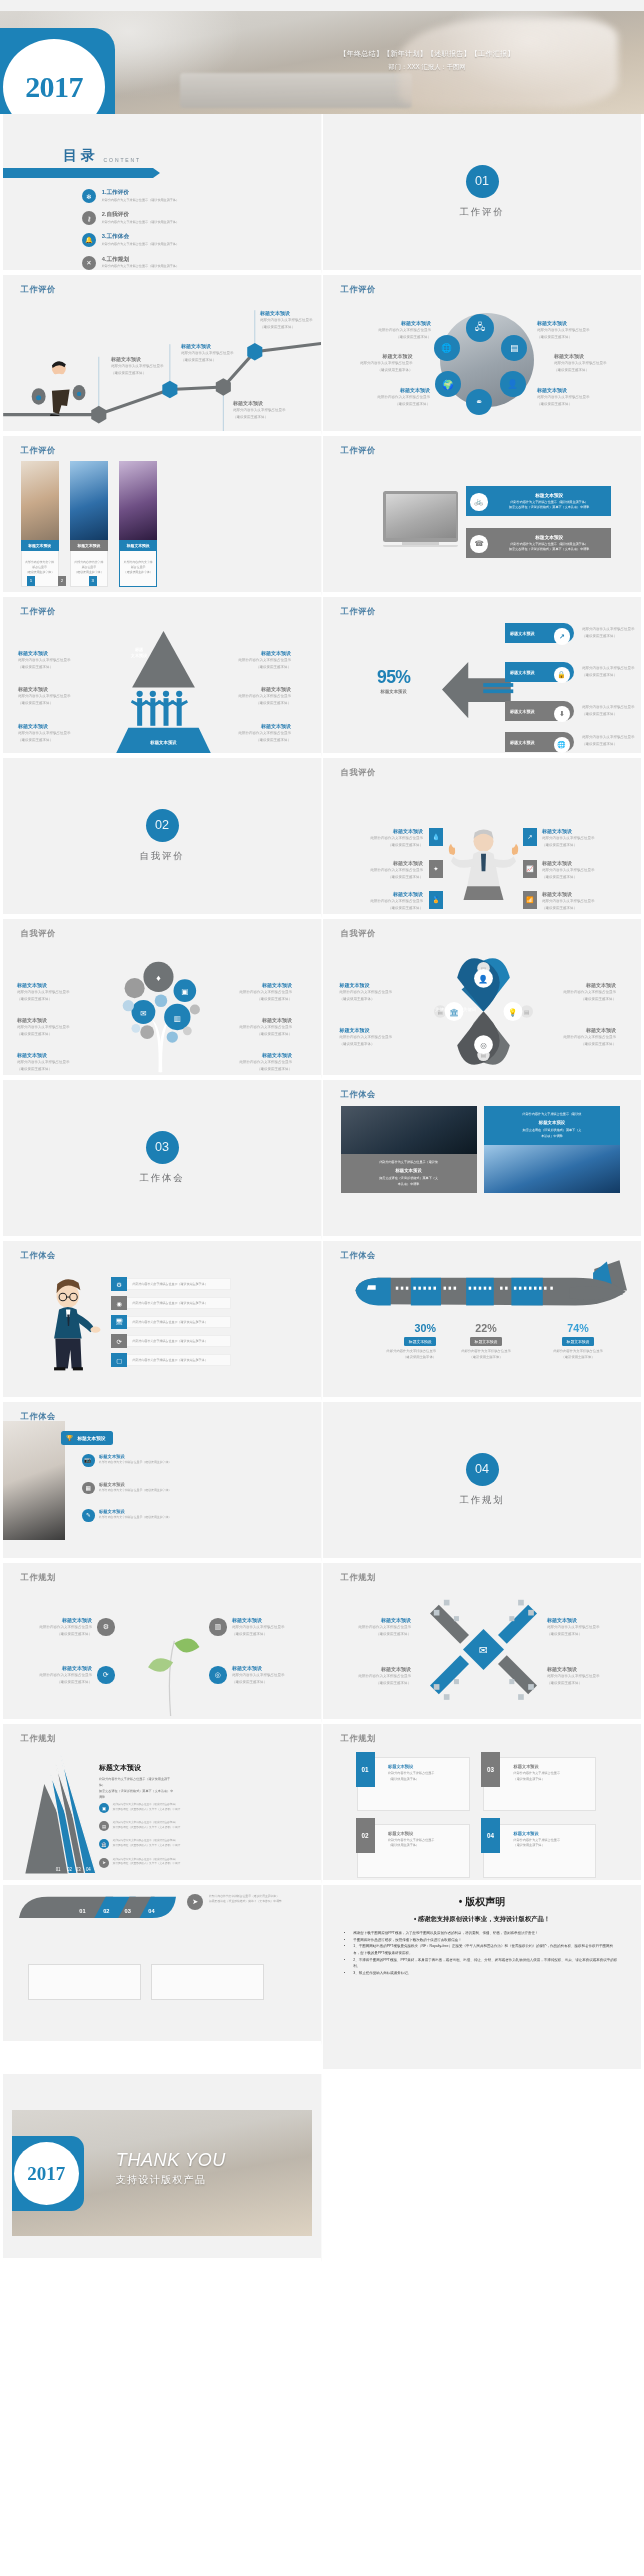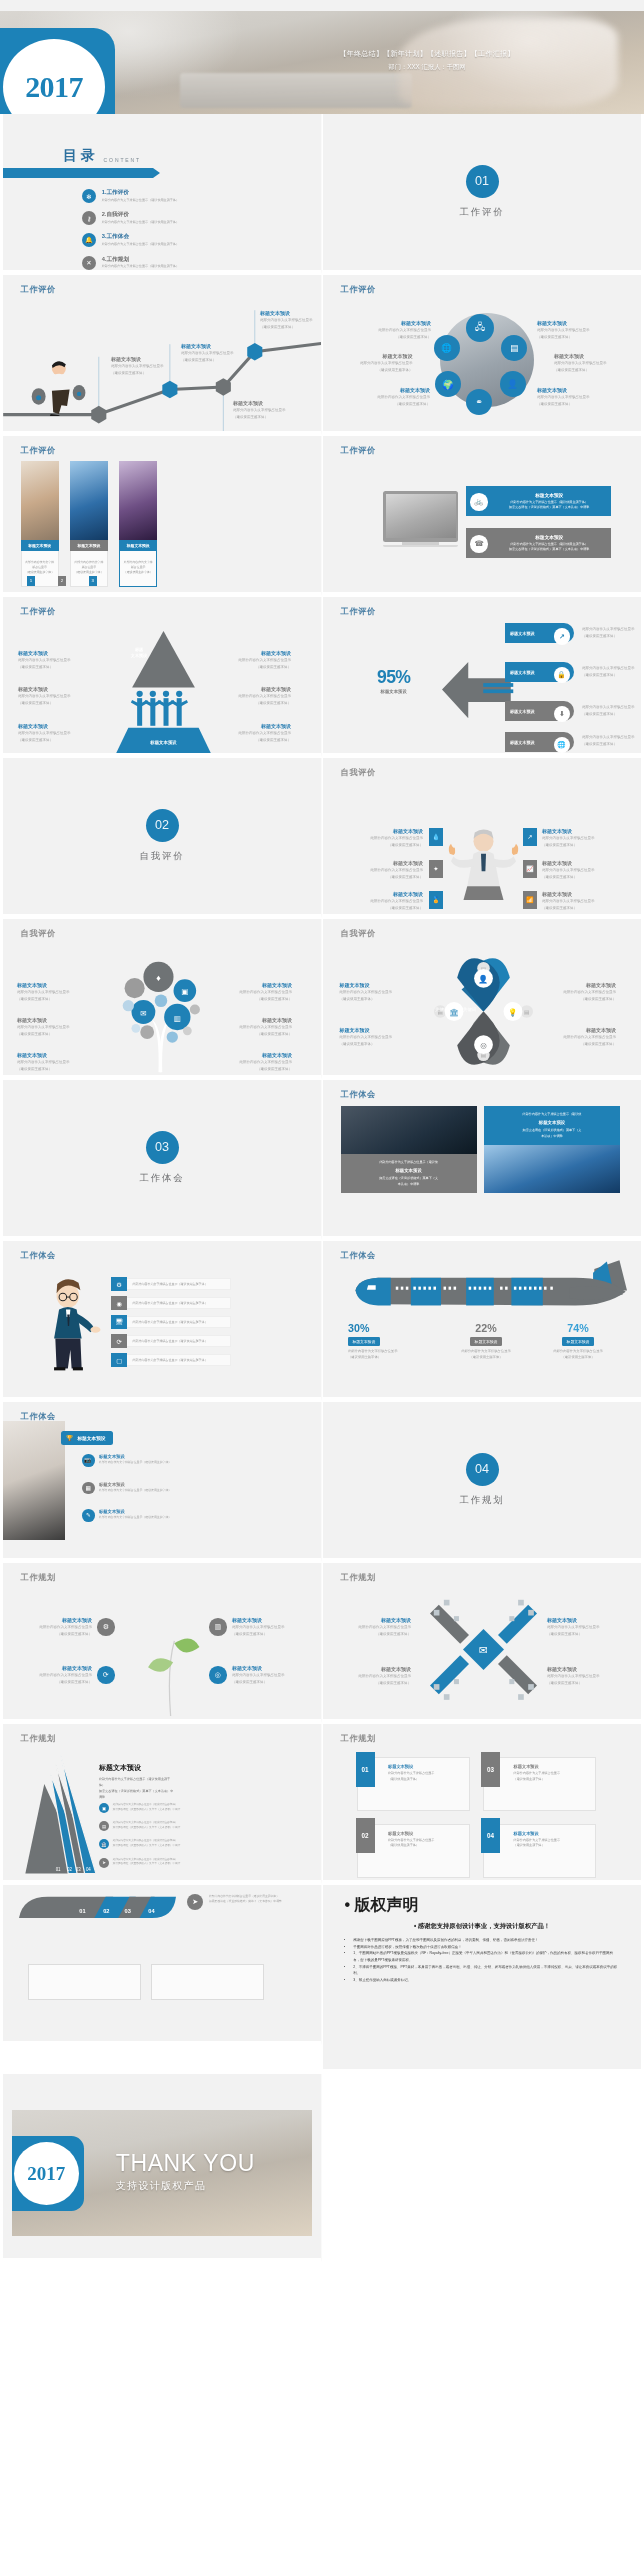--- a/index.html
+++ b/index.html
@@ -95,34 +95,34 @@
   
   .photo { background: linear-gradient(160deg,#cfd4d8,#9aa3ab 55%,#7d858d); position:absolute; }
   .photo.warm { background: linear-gradient(160deg,#e8ddcf,#c8a98a 50%,#8d7a66); }
   .photo.blue { background: linear-gradient(160deg,#9fc8e8,#2f6ea8 55%,#123a63); }
   .photo.purple { background: linear-gradient(160deg,#c9b6d6,#6e4f84 55%,#2d1b3f); }
   .photo.dark { background: linear-gradient(150deg,#4a5663,#20303f 60%,#0d1922); }
   .photo.grey { background: linear-gradient(160deg,#d8d8d8,#a9a9a9 55%,#8a8a8a); }
 
   
   .cp { padding: 10px 21.4px; }
-  .cp h2 { font-size: 16px; color:#1e1e1e; font-weight:700; }
+  .cp h2 { font-size: 10px; color:#1e1e1e; font-weight:700; text-align:center; }
   .cp h3 { font-size: 6.3px; color:#1e1e1e; font-weight:700; text-align:center; margin-top:5.7px; }
   .cp ul { margin-top: 6.3px; padding-left: 8.8px; }
   .cp li { font-size: 3.5px; color:#3a3a3a; line-height:1.9; list-style: disc; }
 
   
   .ty { position:relative; height:100%; overflow:hidden;
         background: linear-gradient(170deg,#d9d6d1 0%,#cfccc6 30%,#bdb6ab 55%,#ded3c2 100%); }
   .ty .badge { position:absolute; left:-21.4px; top:26.4px; width:94px; height:75px; background:#1c82b8; border-radius:0 12.6px 12.6px 0;
                display:flex;align-items:center;justify-content:flex-end; }
   .ty .badge .oval{ width:65px;height:63px;background:#fff;border-radius:50%;display:flex;align-items:center;justify-content:center;margin-right:5.7px;}
   .ty .badge .year{ font-family:"Liberation Serif",serif;font-weight:700;font-size:19px;color:#1c82b8;}
   .ty .txt { position:absolute; left:104px; top:40px; }
-  .ty .big { font-size:23px; color:#fff; letter-spacing:0.6px; text-shadow:0 0.6px 1.9px rgba(0,0,0,.25); }
+  .ty .big { font-size:18px; color:#fff; letter-spacing:0.6px; text-shadow:0 0.6px 1.9px rgba(0,0,0,.25);font-style:italic; }
   .ty .sml { font-size:10px; color:#fff; letter-spacing:1.3px; margin-top:1.9px; text-shadow:0 0.6px 1.9px rgba(0,0,0,.3); }
 
   
   .footer { width:644px; height:25px; background:#fff; display:flex; align-items:center; }
   .footer .ft { font-size:8.2px; font-weight:700; color:#555; padding-left:5px; letter-spacing:0.3px; }
 </style>
 </head>
 <body>
 
 <div class="page">
@@ -714,21 +714,21 @@
             <rect x="280" y="42" width="4" height="5"></rect>
             <rect x="288" y="42" width="4" height="5"></rect>
           <rect x="296" y="42" width="4" height="5"></rect>
             <rect x="304" y="42" width="4" height="5"></rect>
             <rect x="312" y="42" width="4" height="5"></rect>
           <rect x="320" y="42" width="4" height="5"></rect>
             <rect x="330" y="42" width="4" height="5"></rect>
           <path d="M40 40 l12 0 l0 7 -14 0z"></path>
         </g>
       </svg>
-      <div style="position:absolute;left:25px;top:81px;width:88px;text-align:left">
+      <div style="position:absolute;left:25px;top:81px;width:88px;text-align:right">
         <div style="font-size:10.7px;font-weight:700;color:#1f81b6">30%</div>
         <div style="display:inline-block;background:#1f81b6;color:#fff;font-size:3.8px;padding:1.9px 4.4px;border-radius:1.3px;margin-top:3.1px">标题文本预设</div>
         <div style="font-size:3.3px;color:#9c9c9c;margin-top:3.1px;line-height:1.7"><span>此部分内容作为文字排版占位显示</span><br><span>（建议使用主题字体）</span></div>
       </div>
       <div style="position:absolute;left:119px;top:81px;width:88px;text-align:center">
         <div style="font-size:10.7px;font-weight:700;color:#7b7b7b">22%</div>
         <div style="display:inline-block;background:#7b7b7b;color:#fff;font-size:3.8px;padding:1.9px 4.4px;border-radius:1.3px;margin-top:3.1px">标题文本预设</div>
         <div style="font-size:3.3px;color:#9c9c9c;margin-top:3.1px;line-height:1.7"><span>此部分内容作为文字排版占位显示</span><br><span>（建议使用主题字体）</span></div>
       </div>
       <div style="position:absolute;left:211px;top:81px;width:88px;text-align:center">

